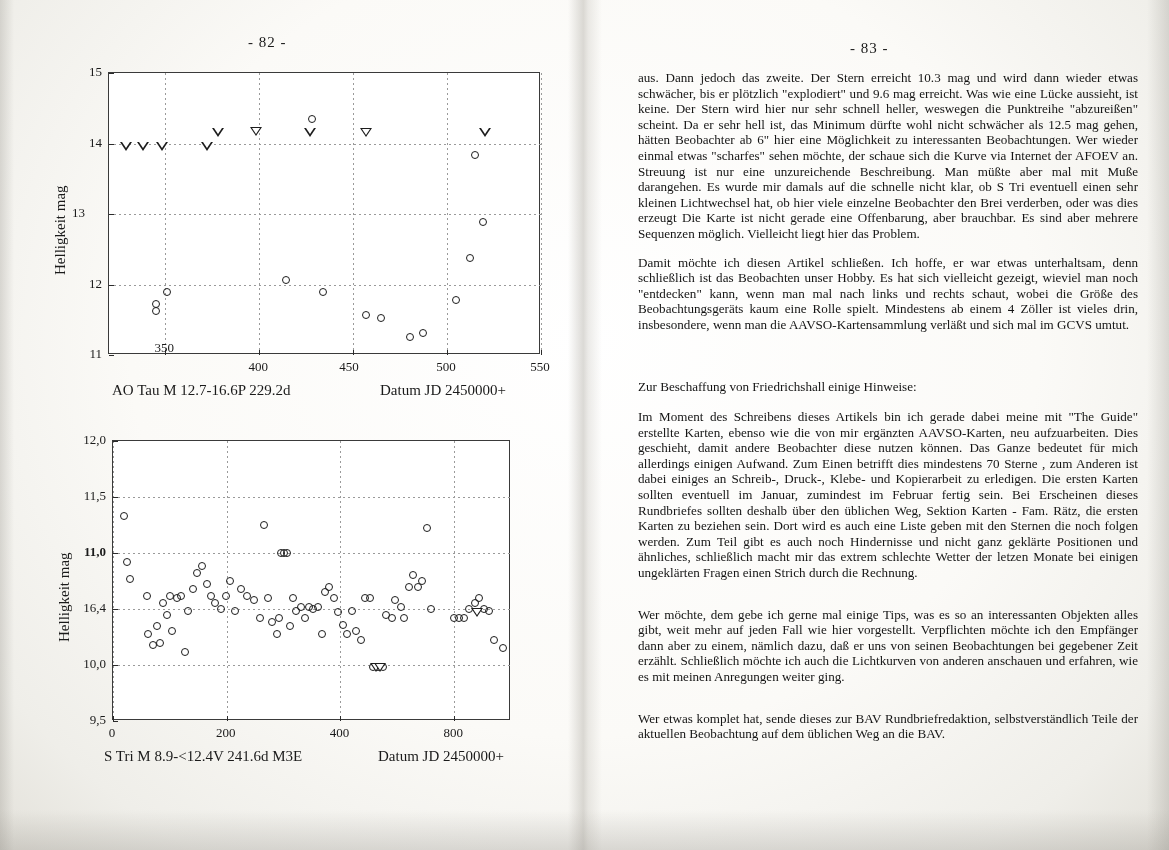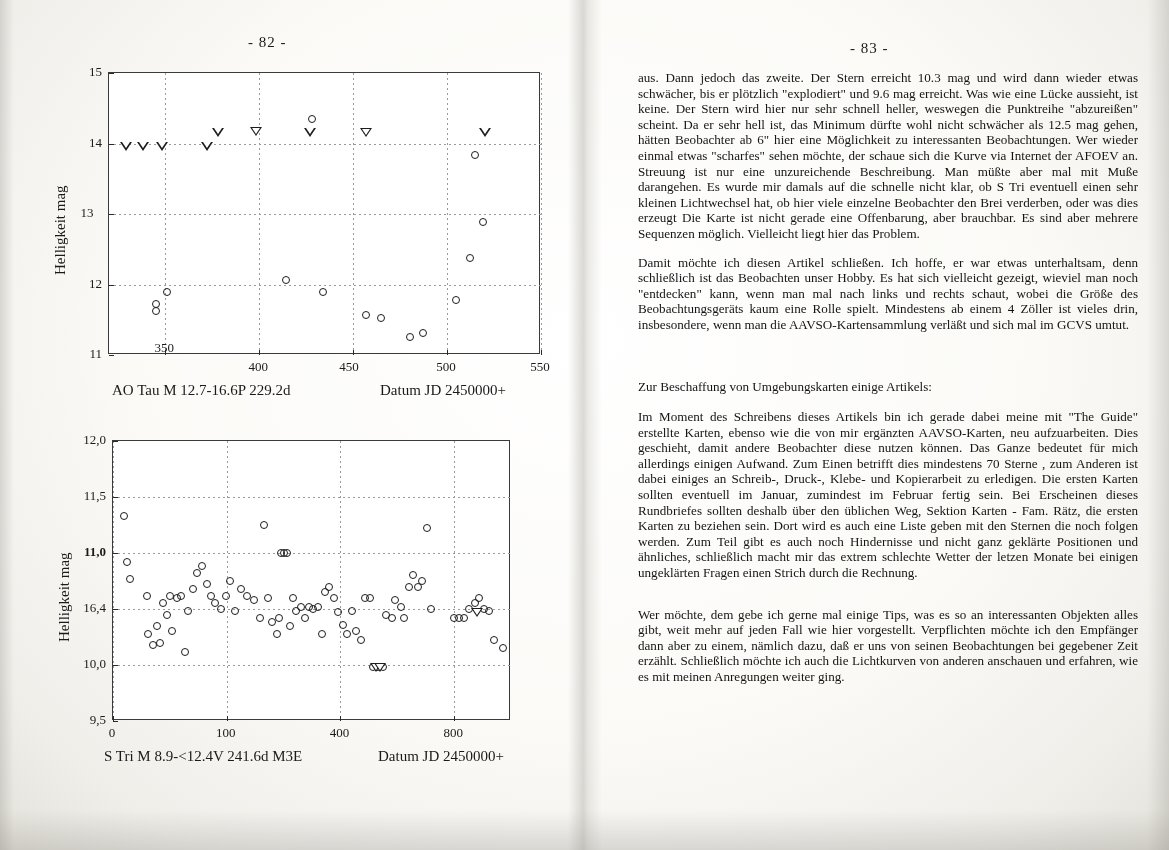--- a/index.html
+++ b/index.html
@@ -148,21 +148,21 @@
     <div class="ylabel" id="ylab1" style="left: 52px; top: 275px;">Helligkeit mag</div>
     <div class="caption" id="cap1" style="left: 112px; top: 382px;">AO Tau  M  12.7-16.6P  229.2d</div>
     <div class="caption" id="cap1x" style="left: 380px; top: 382px;">Datum JD 2450000+</div>
   <div class="axis-num" style="left: 151.348px; top: 340px; width: 26px; text-align: center;">350</div>
       <div class="axis-num" style="left: 245.261px; top: 359px; width: 26px; text-align: center;">400</div>
       <div class="axis-num" style="left: 339.174px; top: 359px; width: 26px; text-align: left;">450</div>
       <div class="axis-num" style="left: 433.087px; top: 359px; width: 26px; text-align: center;">500</div>
       <div class="axis-num" style="left: 527px; top: 359px; width: 26px; text-align: center;">550</div>
       <div class="axis-num" style="left: 72px; top: 346px; width: 30px; text-align: right;">11</div>
       <div class="axis-num" style="left: 72px; top: 275.5px; width: 30px; text-align: right;">12</div>
-      <div class="axis-num" style="left: 72px; top: 205px; width: 30px; text-align: center;">13</div>
+      <div class="axis-num" style="left: 72px; top: 205px; width: 30px; text-align: left;">13</div>
       <div class="axis-num" style="left: 72px; top: 134.5px; width: 30px; text-align: right;">14</div>
       <div class="axis-num" style="left: 72px; top: 64px; width: 30px; text-align: right;">15</div>
     </div>
 
   <div class="chart-block" id="chart2" style="left: 0px; top: 0px;">
     <div class="plot-frame" id="frame2" style="left: 112px; top: 440px; width: 398px; height: 280px;">
         <div class="gridline" style="left: 0px; top: 0px; height: 280px;"></div>
         <div class="tick" style="left: 0px; top: 275px; width: 1px; height: 5px;"></div>
         <div class="gridline" style="left: 113.714px; top: 0px; height: 280px;"></div>
         <div class="tick" style="left: 113.714px; top: 275px; width: 1px; height: 5px;"></div>
@@ -265,35 +265,36 @@
         <div class="pt pt-open" style="left: 376.943px; top: 195.36px;"></div>
         <div class="pt pt-open" style="left: 386.04px; top: 203.2px;"></div>
         <div class="pt pt-tri" style="left: 256.68px; top: 222.24px;"></div>
         <div class="pt pt-tri" style="left: 261.229px; top: 222.24px;"></div>
         <div class="pt pt-tri" style="left: 357.886px; top: 167.36px;"></div>
       </div>
     <div class="ylabel" id="ylab2" style="left: 56px; top: 642px;">Helligkeit mag</div>
     <div class="caption" id="cap2" style="left: 104px; top: 748px;">S Tri  M  8.9-&lt;12.4V  241.6d  M3E</div>
     <div class="caption" id="cap2x" style="left: 378px; top: 748px;">Datum JD 2450000+</div>
   <div class="axis-num" style="left: 99px; top: 725px; width: 26px; text-align: center;">0</div>
-      <div class="axis-num" style="left: 212.714px; top: 725px; width: 26px; text-align: center;">100</div>
+      <div class="axis-num" style="left: 212.714px; top: 725px; width: 26px; text-align: center;">200</div>
       <div class="axis-num" style="left: 326.429px; top: 725px; width: 26px; text-align: center;">400</div>
       <div class="axis-num" style="left: 440.143px; top: 725px; width: 26px; text-align: center;">800</div>
       <div class="axis-num" style="left: 76px; top: 712px; width: 30px; text-align: right;">9,5</div>
       <div class="axis-num" style="left: 76px; top: 656px; width: 30px; text-align: right; font-family: Liberation Serif, serif;">10,0</div>
       <div class="axis-num" style="left: 76px; top: 600px; width: 30px; text-align: right;">16,4</div>
       <div class="axis-num" style="left: 76px; top: 544px; width: 30px; text-align: right; font-weight: bold;">11,0</div>
       <div class="axis-num" style="left: 76px; top: 488px; width: 30px; text-align: right;">11,5</div>
       <div class="axis-num" style="left: 76px; top: 432px; width: 30px; text-align: right;">12,0</div>
     </div>
 </div>
 
 <div class="page page-right">
   <div class="folio folio-right">- 83 -</div>
 </div>
 
 <div class="col" id="bodycol" style="top:70px;">
     <p>aus. Dann jedoch das zweite. Der Stern erreicht 10.3 mag und wird dann wieder etwas schwächer, bis er plötzlich "explodiert" und 9.6 mag erreicht. Was wie eine Lücke aussieht, ist keine. Der Stern wird hier nur sehr schnell heller, weswegen die Punktreihe "abzureißen" scheint. Da er sehr hell ist, das Minimum dürfte wohl nicht schwächer als 12.5 mag gehen, hätten Beobachter ab 6" hier eine Möglichkeit zu interessanten Beobachtungen. Wer wieder einmal etwas "scharfes" sehen möchte, der schaue sich die Kurve via Internet der AFOEV an. Streuung ist nur eine unzureichende Beschreibung. Man müßte aber mal mit Muße darangehen. Es wurde mir damals auf die schnelle nicht klar, ob S Tri eventuell einen sehr kleinen Lichtwechsel hat, ob hier viele einzelne Beobachter den Brei verderben, oder was dies erzeugt Die Karte ist nicht gerade eine Offenbarung, aber brauchbar. Es sind aber mehrere Sequenzen möglich. Vielleicht liegt hier das Problem.</p>
     <p style="margin-bottom: 46px;">Damit möchte ich diesen Artikel schließen. Ich hoffe, er war etwas unterhaltsam, denn schließlich ist das Beobachten unser Hobby. Es hat sich vielleicht gezeigt, wieviel man noch "entdecken" kann, wenn man mal nach links und rechts schaut, wobei die Größe des Beobachtungsgeräts kaum eine Rolle spielt. Mindestens ab einem 4 Zöller ist vieles drin, insbesondere, wenn man die AAVSO-Kartensammlung verläßt und sich mal im GCVS umtut.</p>
-    <p style="margin-bottom: 15px;">Zur Beschaffung von Umgebungskarten einige Artikels:</p>
+    <p style="margin-bottom: 15px;">Zur Beschaffung von Friedrichshall einige Hinweise:</p>
     <p style="margin-bottom: 26px;">Im Moment des Schreibens dieses Artikels bin ich gerade dabei meine mit "The Guide" erstellte Karten, ebenso wie die von mir ergänzten AAVSO-Karten, neu aufzuarbeiten. Dies geschieht, damit andere Beobachter diese nutzen können. Das Ganze bedeutet für mich allerdings einigen Aufwand. Zum Einen betrifft dies mindestens 70 Sterne , zum Anderen ist dabei einiges an Schreib-, Druck-, Klebe- und Kopierarbeit zu erledigen. Die ersten Karten sollten eventuell im Januar, zumindest im Februar fertig sein. Bei Erscheinen dieses Rundbriefes sollten deshalb über den üblichen Weg, Sektion Karten - Fam. Rätz, die ersten Karten zu beziehen sein. Dort wird es auch eine Liste geben mit den Sternen die noch folgen werden. Zum Teil gibt es auch noch Hindernisse und nicht ganz geklärte Positionen und ähnliches, schließlich macht mir das extrem schlechte Wetter der letzen Monate bei einigen ungeklärten Fragen einen Strich durch die Rechnung.</p>
     <p style="margin-bottom: 26px;">Wer möchte, dem gebe ich gerne mal einige Tips, was es so an interessanten Objekten alles gibt, weit mehr auf jeden Fall wie hier vorgestellt. Verpflichten möchte ich den Empfänger dann aber zu einem, nämlich dazu, daß er uns von seinen Beobachtungen bei gegebener Zeit erzählt. Schließlich möchte ich auch die Lichtkurven von anderen anschauen und erfahren, wie es mit meinen Anregungen weiter ging.</p>
+    <p style="margin-bottom: 20px;">Wer etwas komplet hat, sende dieses zur BAV Rundbriefredaktion, selbstverständlich Teile der aktuellen Beobachtung auf dem üblichen Weg an die BAV.</p>
   </div>
 
 </body></html>

